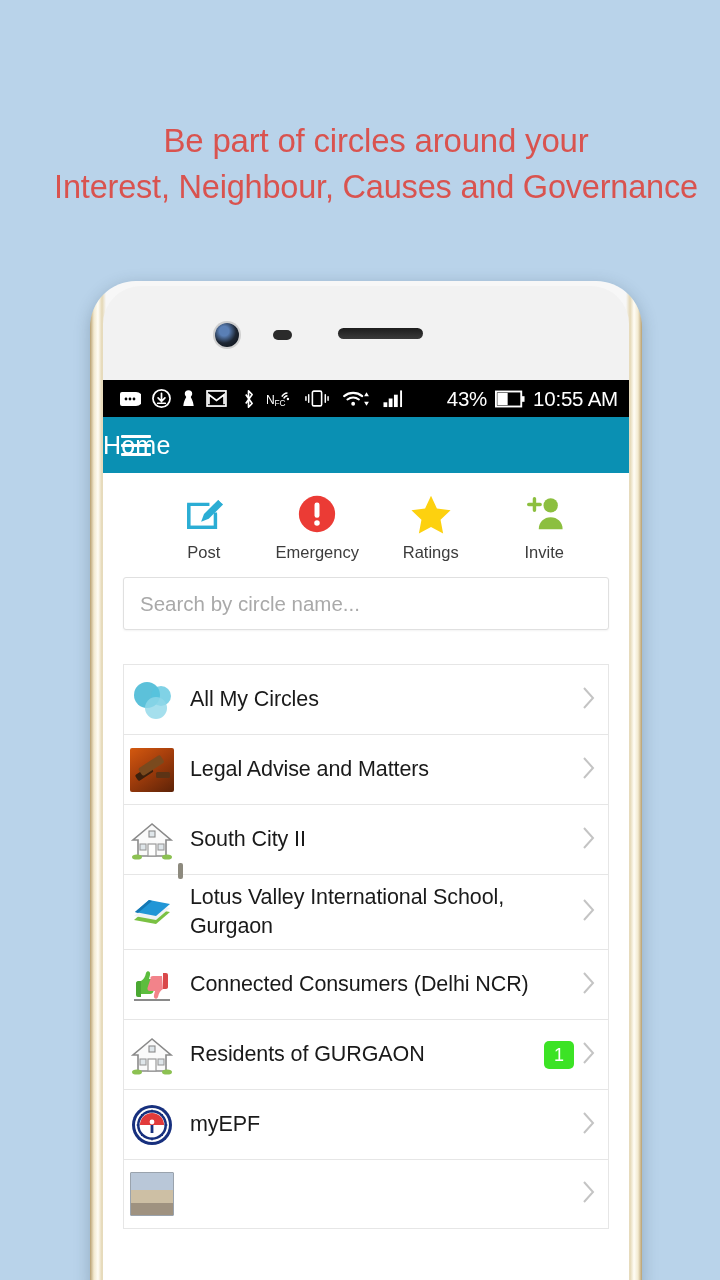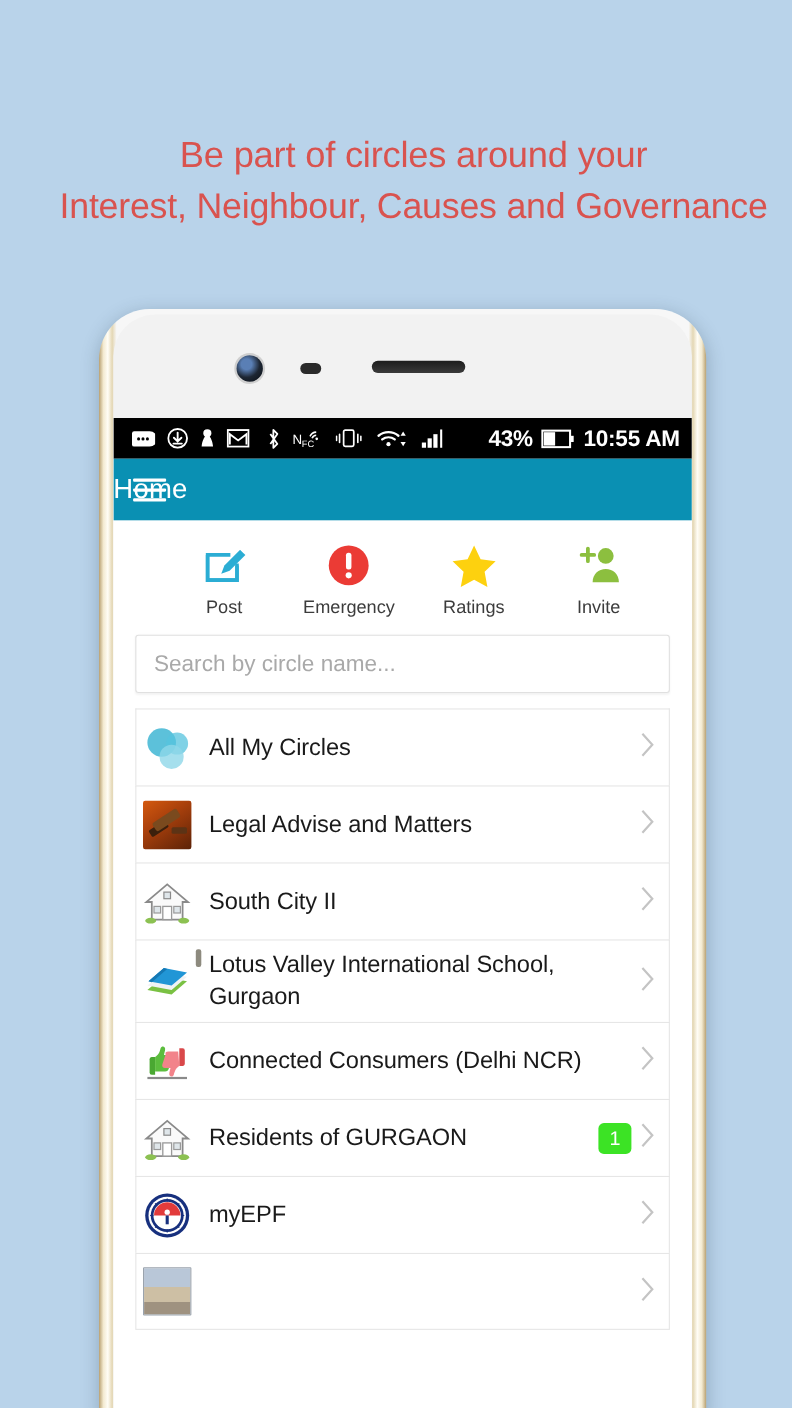--- a/index.html
+++ b/index.html
@@ -70,21 +70,21 @@
     background: #ffffff; overflow: hidden;
   }
 
   
   .statusbar {
     height: 37px; background: #000; color: #fff;
     display: flex; align-items: center; gap: 0;
     padding: 0 11px 0 16px; font-size: 21px;
   }
   .sb-icons { display: flex; align-items: center; gap: 11px; }
-  .sb-right { margin-left: auto; display: flex; align-items: center; gap: 8px; font-weight: bold; }
+  .sb-right { margin-left: auto; display: flex; align-items: center; gap: 8px; }
   .sb-pct { font-size: 20.5px; letter-spacing: -.3px; }
   .sb-time { font-size: 20.5px; letter-spacing: -.2px; }
   .ic { display: inline-flex; align-items: center; justify-content: center; }
 
   
   .appbar {
     height: 56px; background: #0a90b3; position: relative;
     display: flex; align-items: center;
   }
   .hamburger { position: absolute; left: 18px; width: 30px; display: grid; gap: 6px;
@@ -112,21 +112,21 @@
     box-shadow: 0 1px 2px rgba(0,0,0,.05);
   }
   .searchbox input {
     border: 0; outline: 0; width: 100%;
     font-family: "Liberation Sans", sans-serif;
     font-size: 20.5px; color: #333; background: transparent;
   }
   .searchbox input::placeholder { color: #a9a9a9; }
 
   
-  .list { padding: 0 20px; background: #fff; }
+  .list { padding: 0 20px; background: #fff; margin-top: 20px; }
   .row {
     display: flex; align-items: center;
     min-height: 70px; padding: 8px 4px 8px 6px;
     border: 1px solid #e6e6e6; border-bottom: none;
     background: #fff; cursor: pointer;
   }
   .row:first-child { border-top: 1px solid #e6e6e6; }
   .row:last-child { border-bottom: 1px solid #e6e6e6; }
   .row .avatar {
     width: 44px; height: 44px; flex: 0 0 44px;

